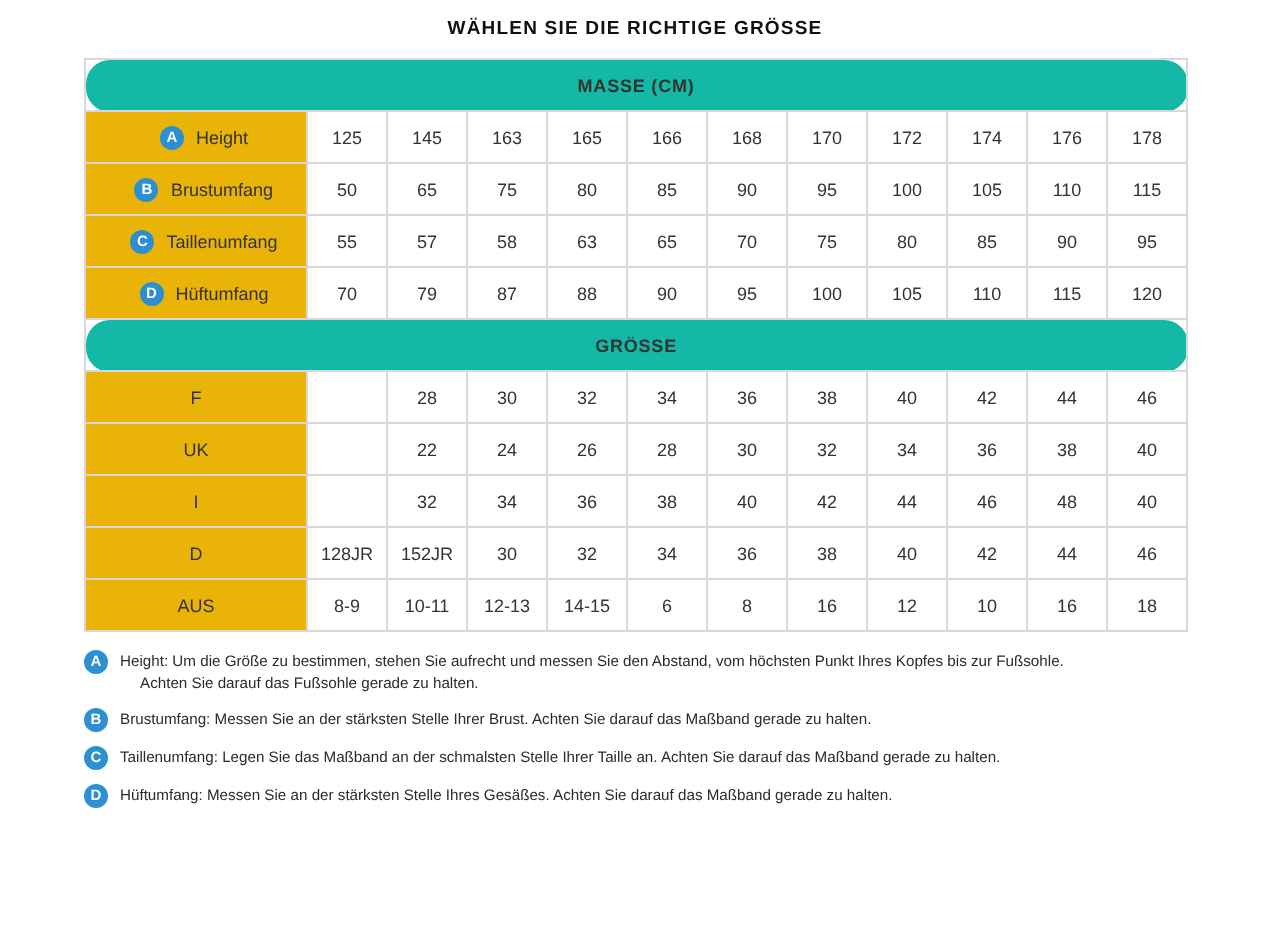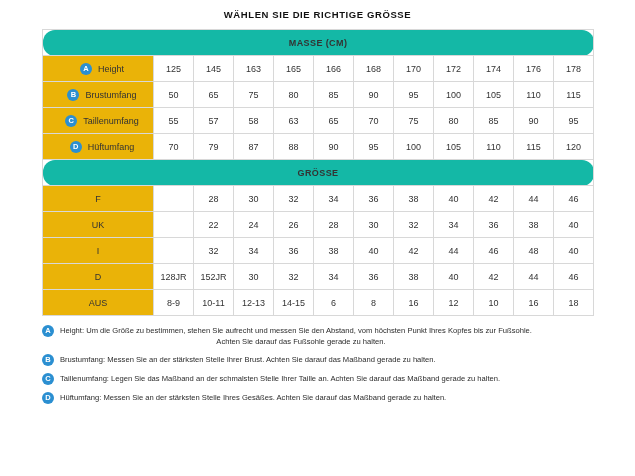--- a/index.html
+++ b/index.html
@@ -88,21 +88,20 @@
     margin-bottom: 7px;
   }
   .note .badge {
     flex: 0 0 auto;
     margin-top: 0px;
   }
   .note-text {
     font-size: 7.6px;
     line-height: 1.45;
     color: #2b2b2b;
-    text-align: center;
   }
   .note-text .cont {
     display: block;
     padding-left: 10px;
   }
 </style>
 </head>
 <body>
 
 <div class="page">

